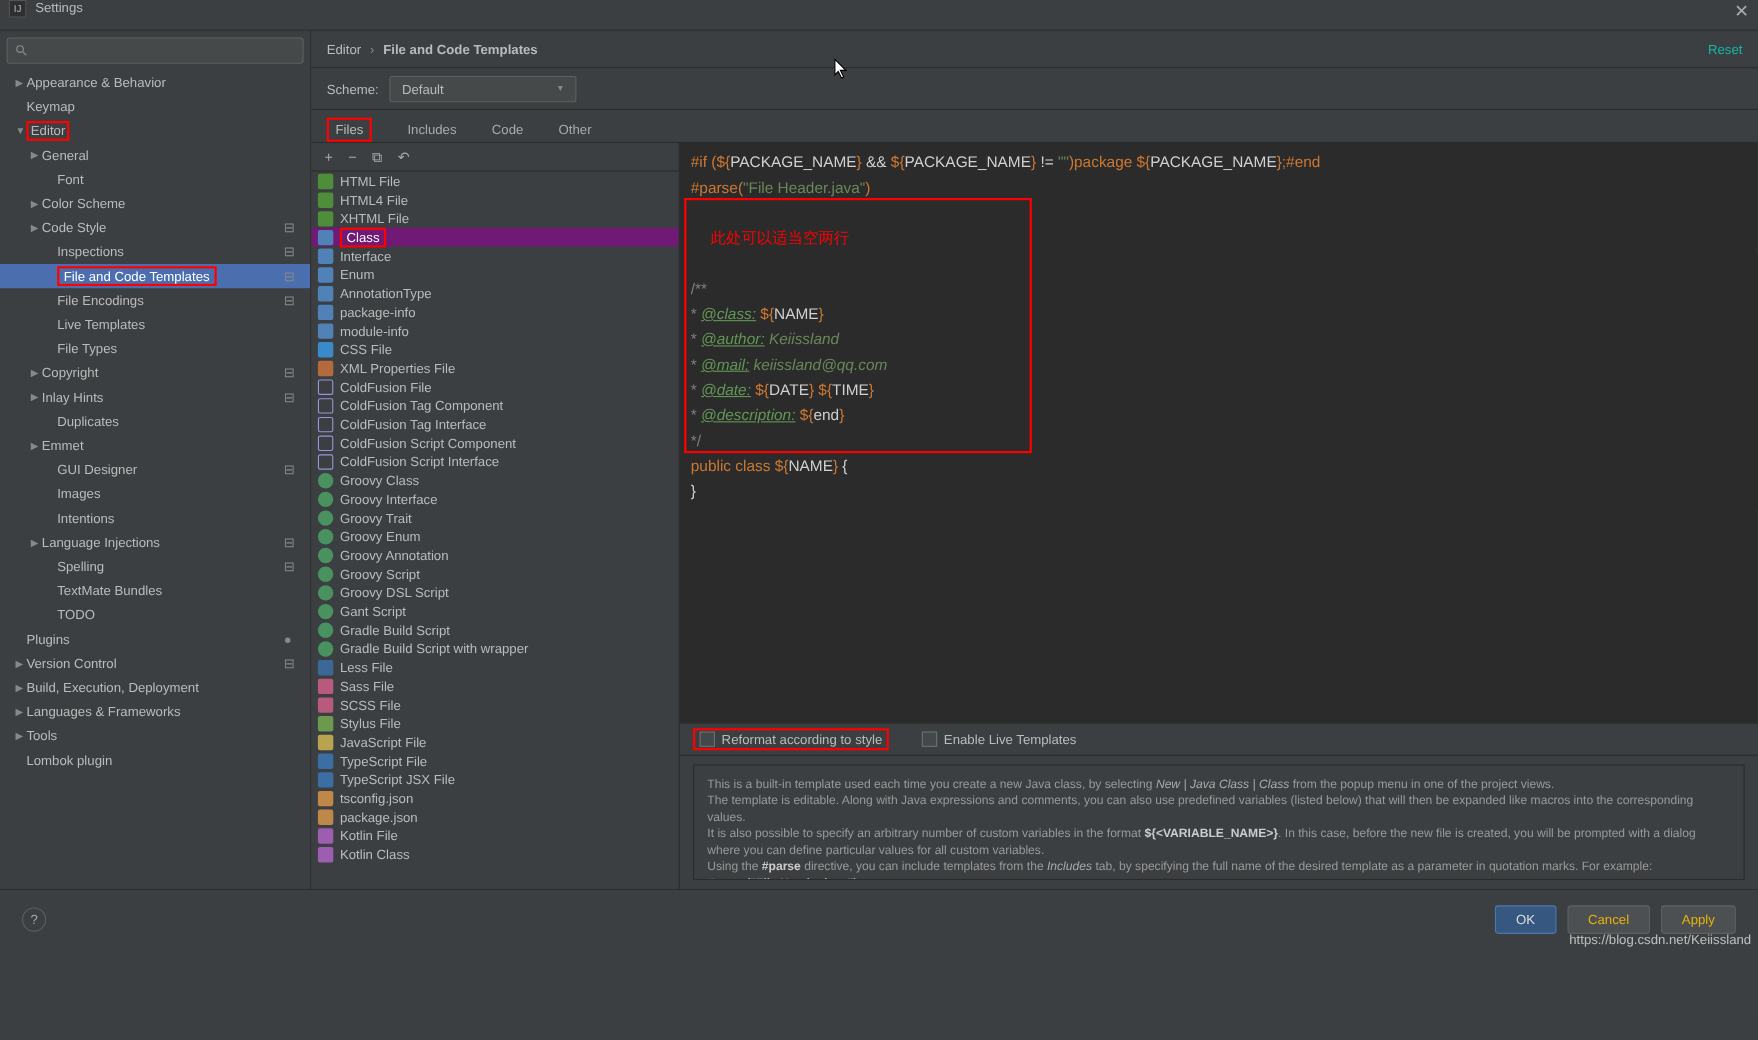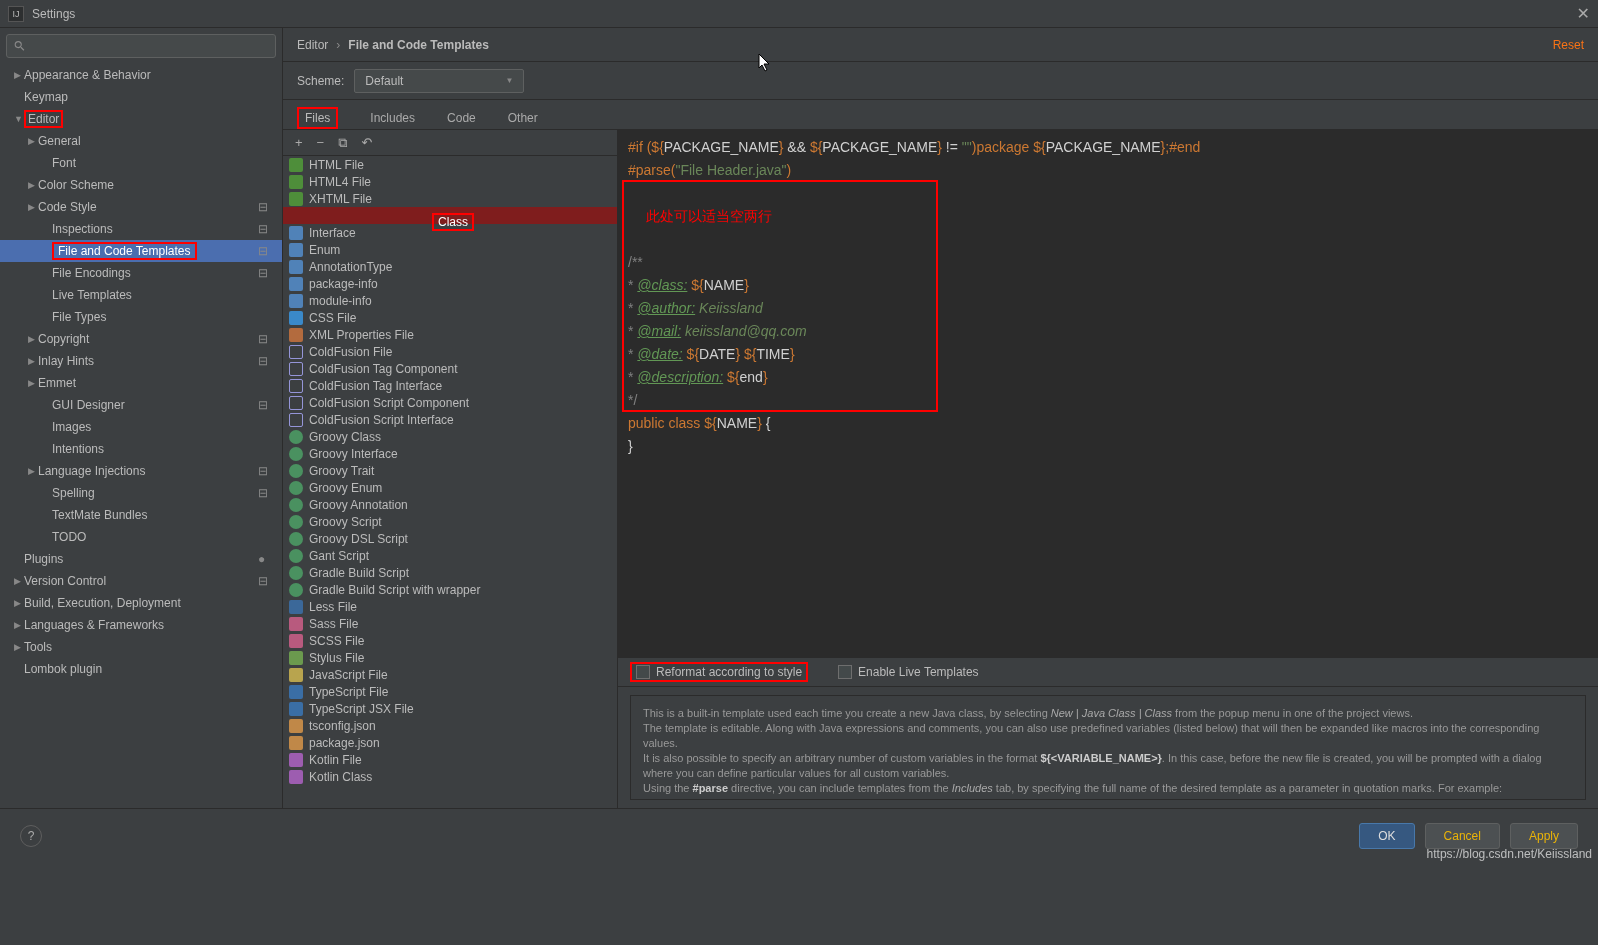--- a/index.html
+++ b/index.html
@@ -1,18 +1,18 @@
 <!DOCTYPE html>
 <html><head>
 <meta charset="utf-8">
 <style>
 * { margin:0; padding:0; box-sizing:border-box; font-family:"Segoe UI",Arial,sans-serif; }
 body { background:#3c3f41; color:#bbbbbb; font-size:12px; width:1598px; height:945px; overflow:hidden; position:relative; }
 
-.titlebar { height:28px; background:#3c3f41; display:flex; align-items:center; padding:0 8px; border-bottom:1px solid #2b2b2b; }
+.titlebar { height:28px; background:#3c3f41; display:flex; padding:0 8px; border-bottom:1px solid #2b2b2b; }
 .titlebar .app-icon { width:16px; height:16px; background:#2d2f30; border:1px solid #555; margin-right:8px; display:flex; align-items:center; justify-content:center; font-size:9px; }
 .titlebar .close { margin-left:auto; font-size:16px; color:#aaa; cursor:pointer; }
 
 .main { display:flex; height:780px; }
 
 .sidebar { width:283px; background:#3c3f41; border-right:1px solid #2b2b2b; display:flex; flex-direction:column; }
 .search-box { margin:6px; background:#45494a; border:1px solid #5e6060; border-radius:3px; height:24px; display:flex; align-items:center; padding:0 6px; }
 .search-box svg { width:14px; height:14px; fill:#888; }
 .search-box input { background:none; border:none; outline:none; color:#bbb; padding-left:6px; width:100%; font-size:12px; }
 
@@ -23,38 +23,38 @@
 .tree-item.depth1 { padding-left:28px; }
 .tree-item.depth2 { padding-left:42px; }
 .tree-item .badge { margin-left:auto; margin-right:10px; width:14px; height:14px; }
 .highlight-editor { border:2px solid #f00; display:inline-block; padding:0 2px; }
 .highlight-fct { border:2px solid #f00; display:inline-block; padding:0 4px; }
 .project-badge { color:#888; }
 
 .content { flex:1; display:flex; flex-direction:column; background:#3c3f41; }
 .crumb-row { height:34px; display:flex; align-items:center; padding:0 14px; border-bottom:1px solid #2b2b2b; }
 .crumb-row .sep { margin:0 8px; color:#888; }
-.crumb-row .reset { margin-left:auto; color:#f97316; cursor:pointer; }
+.crumb-row .reset { margin-left:auto; color:#14b8a6; cursor:pointer; }
 .scheme-row { height:38px; display:flex; align-items:center; padding:0 14px; border-bottom:1px solid #2b2b2b; }
 .scheme-row label { margin-right:10px; }
 .scheme-select { background:#45494a; border:1px solid #5e6060; border-radius:2px; padding:4px 10px; width:170px; display:flex; align-items:center; justify-content:space-between; cursor:pointer; }
 .scheme-select .caret { font-size:8px; color:#888; }
 
 .tab-row { height:30px; display:flex; align-items:flex-end; padding:0 14px; gap:32px; border-bottom:1px solid #2b2b2b; }
 .tab { padding:4px 0; cursor:pointer; color:#aaa; }
 .tab.active { color:#bbb; border-bottom:2px solid #4a88c7; }
 .tab.active.boxed { border:2px solid #f00; padding:2px 6px; }
 
 .template-area { display:flex; flex:1; min-height:0; }
 .file-list-pane { width:335px; border-right:1px solid #2b2b2b; display:flex; flex-direction:column; }
 .file-toolbar { height:26px; display:flex; align-items:center; gap:14px; padding:0 12px; border-bottom:1px solid #2b2b2b; color:#aaa; }
 .file-toolbar span { cursor:pointer; font-size:13px; }
 .file-list { overflow-y:auto; flex:1; }
 .file-item { height:17px; display:flex; align-items:center; padding-left:6px; cursor:pointer; gap:6px; font-size:12px; }
-.file-item.selected { background:#7f1d1d; color:#fff;flex-direction:column; }
+.file-item.selected { background:#701a75; color:#fff; }
 .file-item.selected.boxed .label { border:2px solid #f00; padding:0 4px; }
 .ficon { width:14px; height:14px; border-radius:2px; display:inline-flex; align-items:center; justify-content:center; font-size:8px; font-weight:bold; color:#fff; }
 .ficon.html { background:#4e8e3a; }
 .ficon.xml { background:#b36b3e; }
 .ficon.java { background:#5082b8; }
 .ficon.js { background:#b8a44e; }
 .ficon.cf { background:#7070c0; border:1px solid #9595d8; background:none; }
 .ficon.groovy { background:#4a9160; border-radius:50%; }
 .ficon.css { background:#3a89c9; }
 .ficon.ts { background:#3a6ea5; }
@@ -169,20 +169,24 @@
         </div>
         <div class="tree-item depth1">
           <span class="arrow">▶</span>
           <span>Copyright</span>
           <span class="badge project-badge">⊟</span>
         </div>
         <div class="tree-item depth1">
           <span class="arrow">▶</span>
           <span>Inlay Hints</span>
           <span class="badge project-badge">⊟</span>
+        </div>
+        <div class="tree-item depth2">
+          <span class="arrow"></span>
+          <span>Duplicates</span>
         </div>
         <div class="tree-item depth1">
           <span class="arrow">▶</span>
           <span>Emmet</span>
         </div>
         <div class="tree-item depth2">
           <span class="arrow"></span>
           <span>GUI Designer</span>
           <span class="badge project-badge">⊟</span>
         </div>

